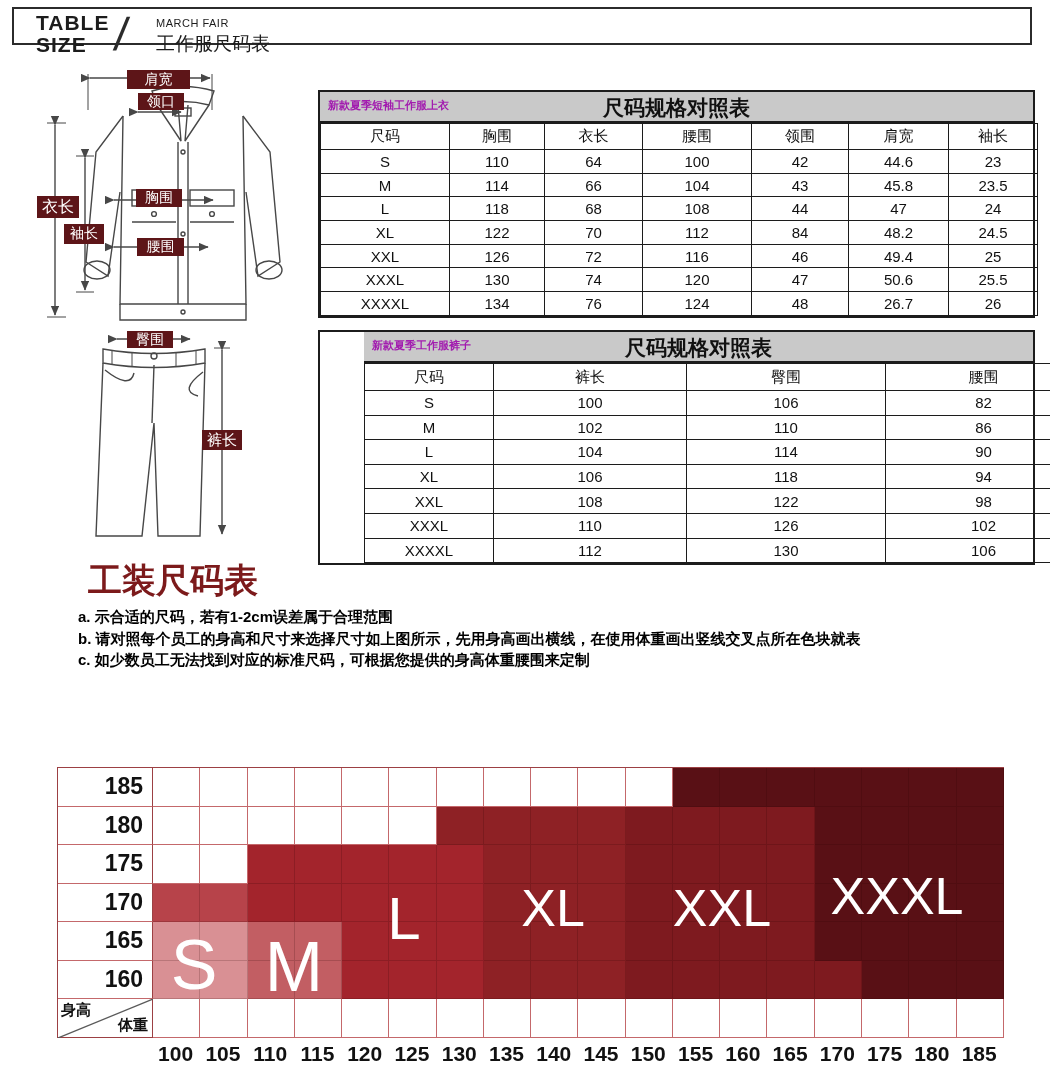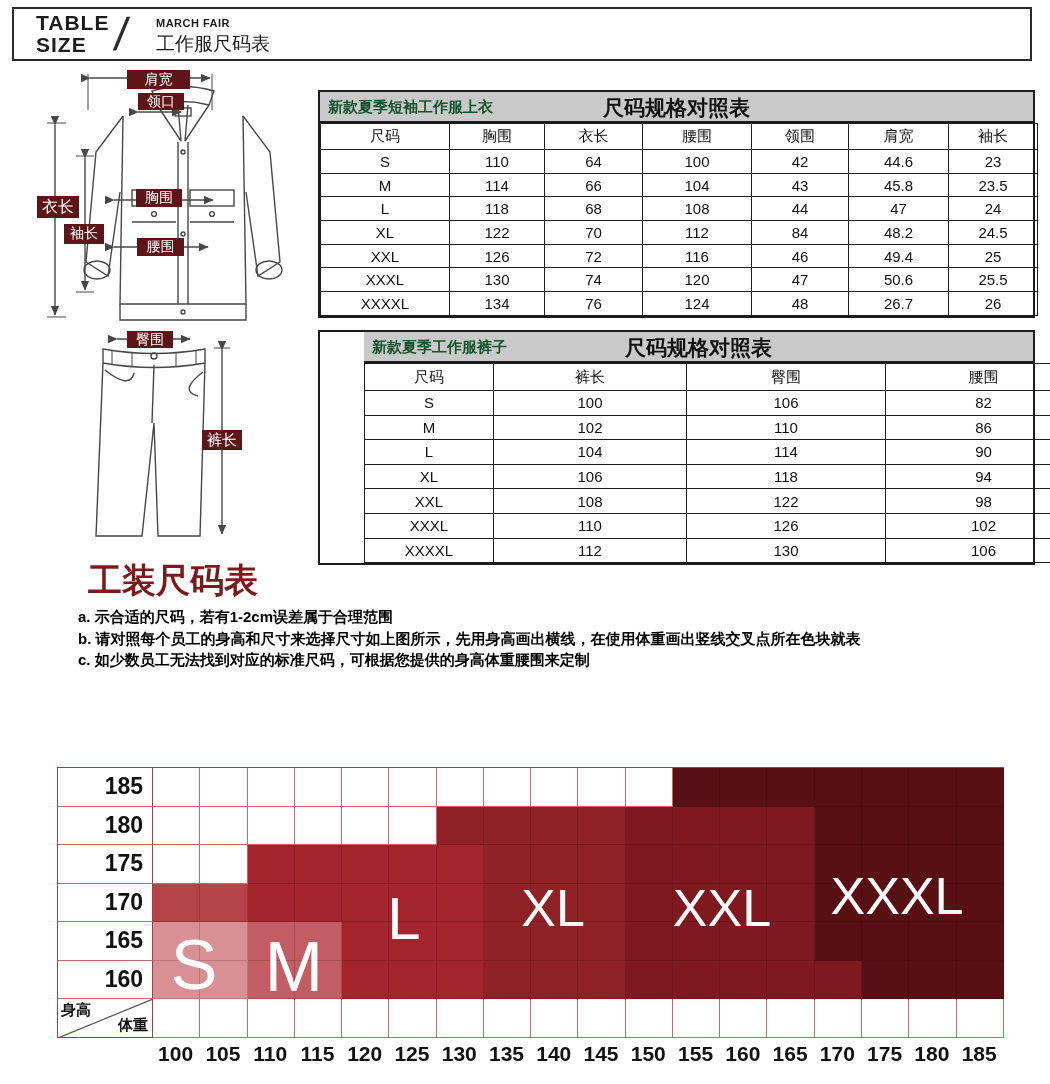--- a/index.html
+++ b/index.html
@@ -1,26 +1,26 @@
 <!DOCTYPE html>
 <html><head>
 <meta charset="utf-8">
 <style>
   html,body{margin:0;padding:0;background:#fff;}
   #page{position:relative;width:1050px;height:1084px;background:#fff;overflow:hidden;
         font-family:"Liberation Sans","DejaVu Sans",sans-serif;color:#111;}
 
   
-  #header-box{position:absolute;left:12px;top:7px;width:1020px;height:54px;
+  #header-box{position:absolute;left:12px;top:7px;width:1020px;height:38px;
               border:2px solid #2b2b2b;box-sizing:border-box;background:#fff;}
   #brand-title{position:absolute;left:22px;top:3px;font-size:21px;line-height:22px;
                font-weight:bold;letter-spacing:1px;color:#1c1c1c;white-space:pre-line;}
   #brand-slash{position:absolute;left:101px;top:-2px;font-size:46px;font-weight:300;color:#2b2b2b;
                transform:skewX(-8deg);}
-  #subtitle-en{position:absolute;left:142px;top:8px;font-size:11px;font-weight:bold;
+  #subtitle-en{position:absolute;left:142px;top:8px;font-size:11px;font-weight:normal;
                letter-spacing:.5px;color:#1c1c1c;}
   #subtitle-zh{position:absolute;left:142px;top:22px;font-size:19px;color:#1c1c1c;}
 
   
   .fig{position:absolute;}
   #jacket-fig{left:28px;top:64px;width:285px;height:268px;}
   #pants-fig{left:90px;top:328px;width:215px;height:225px;}
   .fig svg{position:absolute;left:0;top:0;}
   .mlabel{position:absolute;background:#5d1518;color:#fff;font-size:14px;
           display:flex;align-items:center;justify-content:center;box-sizing:border-box;}
@@ -32,21 +32,21 @@
   .lbl-waist{left:109px;top:174px;width:47px;height:18px;}
   .lbl-hip{left:37px;top:3px;width:46px;height:17px;}
   .lbl-pantslen{left:112px;top:102px;width:40px;height:20px;font-size:15px;}
 
   
   .tbl-wrap{position:absolute;left:318px;width:717px;border:2px solid #1c1c1c;
             box-sizing:border-box;background:#fff;}
   #table1{top:90px;}
   #table2{top:330px;padding-left:44px;}
   .tbl-bar{position:relative;height:29px;background:#c9c9c9;border-bottom:2px solid #1c1c1c;}
-  .tbl-product{position:absolute;left:8px;top:6px;font-size:15px;font-weight:bold;color:#14532d;font-family:Liberation Serif, serif;}
+  .tbl-product{position:absolute;left:8px;top:6px;font-size:11px;font-weight:bold;color:#a21caf;font-family:Liberation Serif, serif;}
   .tbl-title{position:absolute;left:50%;top:2px;transform:translateX(-50%);
              font-size:21px;font-weight:bold;color:#111;white-space:nowrap;}
   .tbl-wrap table{width:100%;border-collapse:collapse;table-layout:fixed;}
   .tbl-wrap th,.tbl-wrap td{border:1px solid #1c1c1c;text-align:center;vertical-align:middle;
              font-weight:normal;font-size:15px;color:#111;padding:0;}
   #table1 th{height:25px;} #table1 td{height:22.7px;}
   #table2 th{height:26px;} #table2 td{height:23.6px;}
 
   
   #section-title{position:absolute;left:88px;top:558px;font-size:34px;font-weight:bold;color:#7c1a1b;}

